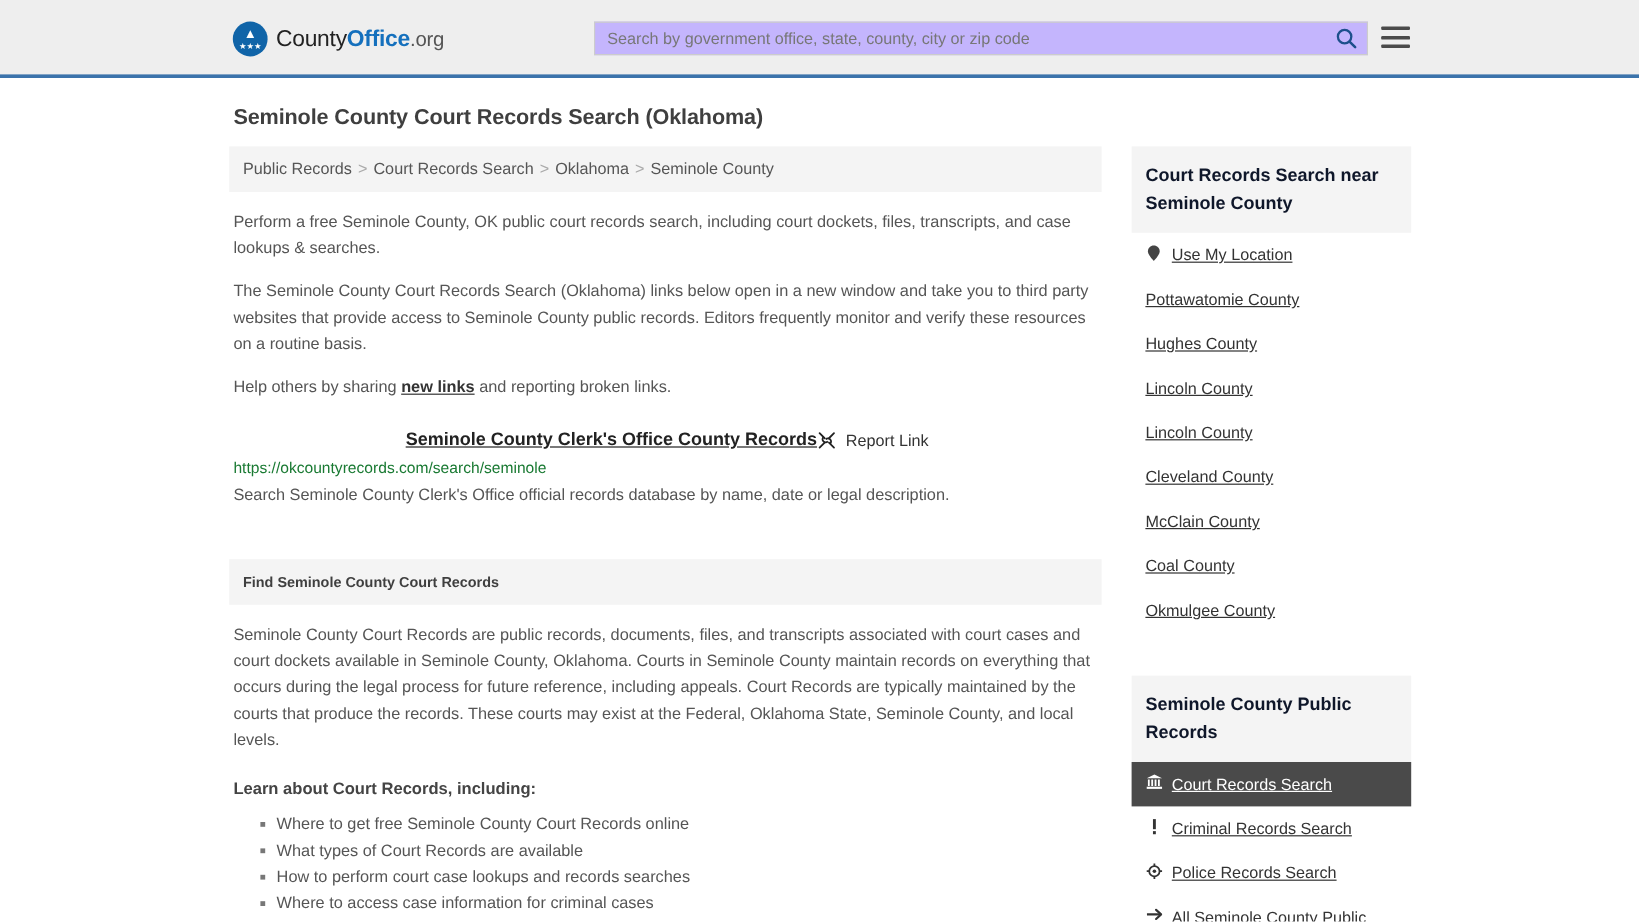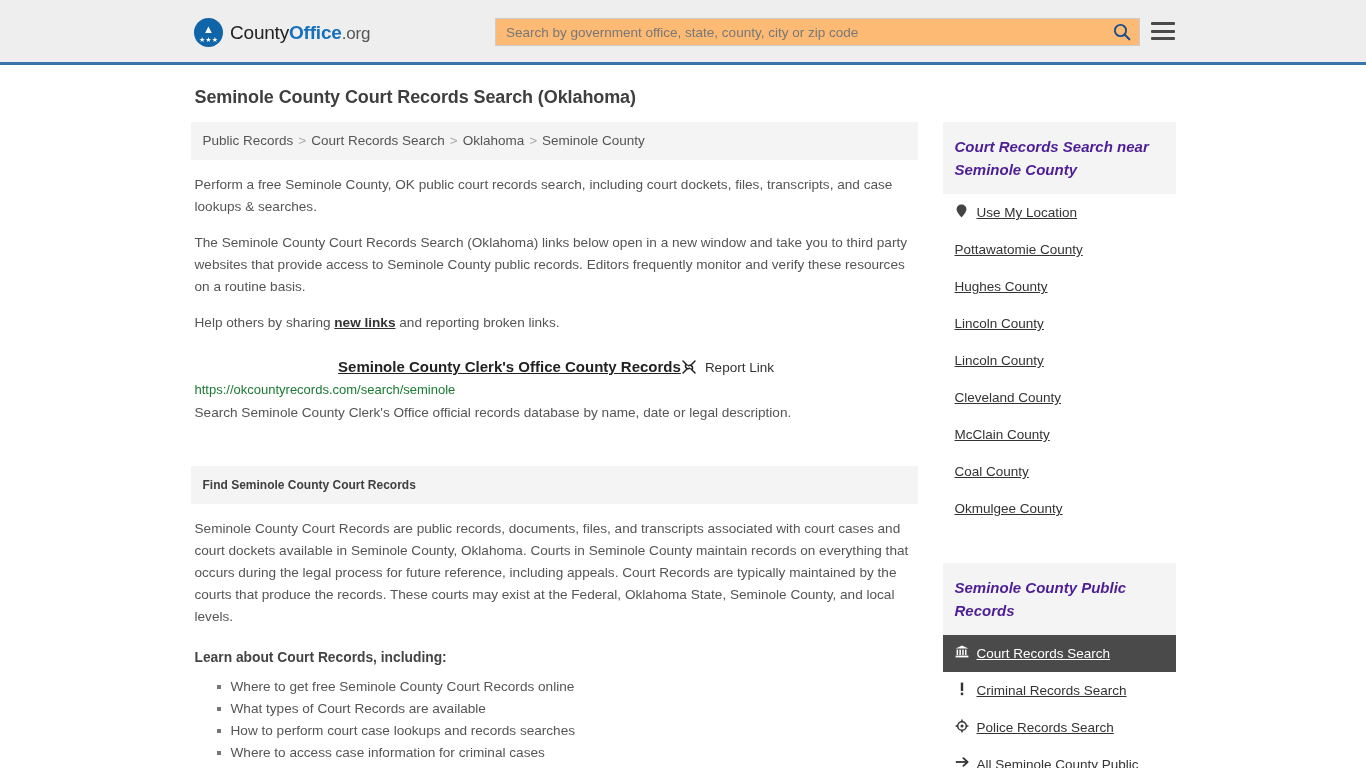--- a/index.html
+++ b/index.html
@@ -49,21 +49,21 @@
     white-space: nowrap;
   }
   .logo-text .c1 { color: #222222; }
   .logo-text .c2 { color: #1570bd; font-weight: bold; }
   .logo-text .c3 { color: #555555; font-size: 17px; }
 
   .search-box {
     position: absolute;
     left: 495px; top: 18px;
     width: 645px; height: 28px;
-    background: #fdba74;
+    background: #c4b5fd;
     border: 1px solid #cccccc;
     display: flex; align-items: center;
   }
   .search-input {
     border: 0; outline: 0; background: transparent;
     flex: 1 1 auto;
     height: 100%;
     padding: 0 10px;
     font-family: "Liberation Sans", sans-serif;
     font-size: 13.5px;
@@ -211,23 +211,22 @@
     width: 4px; height: 4px;
     background: #777777;
   }
 
   
   .side-panel-head {
     background: #f4f4f4;
     padding: 13px 12px;
     font-size: 15px;
     font-weight: bold;
-    color: #4c1d95;
+    color: #0f172a;
     line-height: 23px;
-    font-style: italic;
   }
   .side-list { margin: 0; padding: 0; list-style: none; }
   .side-list li {
     display: flex; align-items: flex-start; gap: 8px;
     padding: 9px 12px;
     font-size: 13.5px;
     line-height: 19px;
   }
   .side-list li.no-icon { padding-left: 12px; }
   .side-list li a {

